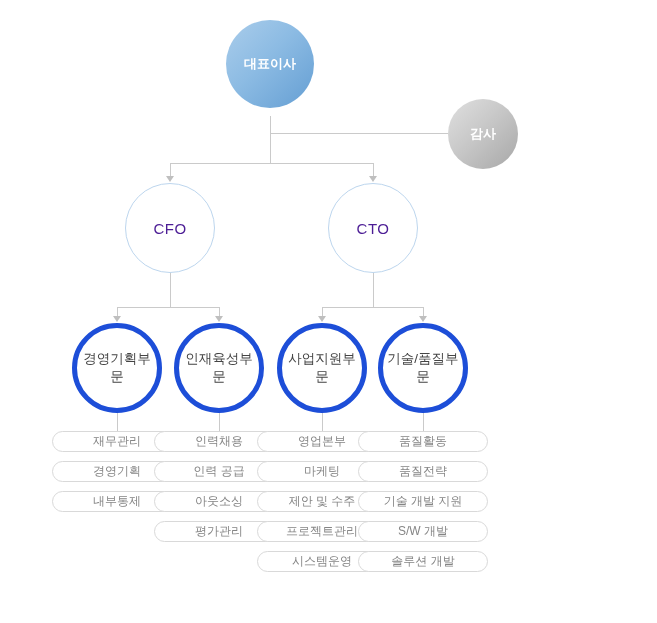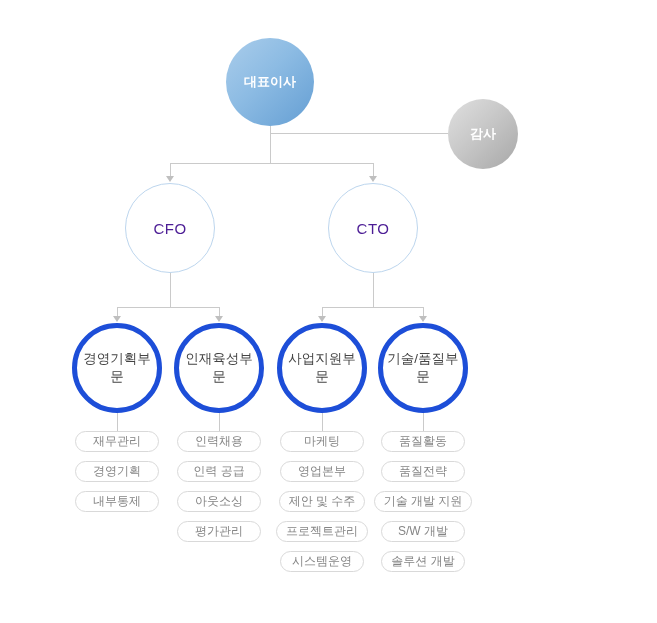--- a/index.html
+++ b/index.html
@@ -17,21 +17,21 @@
   .circle {
     position: absolute;
     border-radius: 50%;
     display: flex;
     align-items: center;
     justify-content: center;
     text-align: center;
     box-sizing: border-box;
   }
   .circle.ceo {
-    left: 226px; top: 38px; width: 88px; height: 88px;
+    left: 226px; top: 20px; width: 88px; height: 88px;
     background: linear-gradient(135deg, #aacdeb 0%, #8cbbe3 45%, #649ed3 100%);
     color: #ffffff; font-weight: bold; font-size: 13px;
   }
   .circle.auditor {
     left: 448px; top: 99px; width: 70px; height: 70px;
     background: linear-gradient(135deg, #e0e0e0 0%, #c8c8c8 45%, #a7a7a7 100%);
     color: #ffffff; font-weight: bold; font-size: 13px;
   }
   .circle.exec {
     width: 90px; height: 90px; top: 183px;
@@ -64,21 +64,20 @@
     border-top: 6px solid #bfbfbf;
   }
 
   
   .pill-col {
     position: absolute;
     top: 431px;
     width: 130px;
     display: flex;
     flex-direction: column;
-    align-items: center;
     gap: 9px;
   }
   .pill-col.c1 { left: 52px; }
   .pill-col.c2 { left: 154px; }
   .pill-col.c3 { left: 257px; }
   .pill-col.c4 { left: 358px; }
 
   .pill {
     box-sizing: border-box;
     min-width: 84px;
@@ -161,22 +160,22 @@
   </div>
 
   <div class="pill-col c2">
     <div class="pill">인력채용</div>
     <div class="pill">인력 공급</div>
     <div class="pill">아웃소싱</div>
     <div class="pill">평가관리</div>
   </div>
 
   <div class="pill-col c3">
+    <div class="pill">영업본부</div>
     <div class="pill">마케팅</div>
-    <div class="pill">영업본부</div>
     <div class="pill">제안 및 수주</div>
     <div class="pill">프로젝트관리</div>
     <div class="pill">시스템운영</div>
   </div>
 
   <div class="pill-col c4">
     <div class="pill">품질활동</div>
     <div class="pill">품질전략</div>
     <div class="pill">기술 개발 지원</div>
     <div class="pill">S/W 개발</div>

